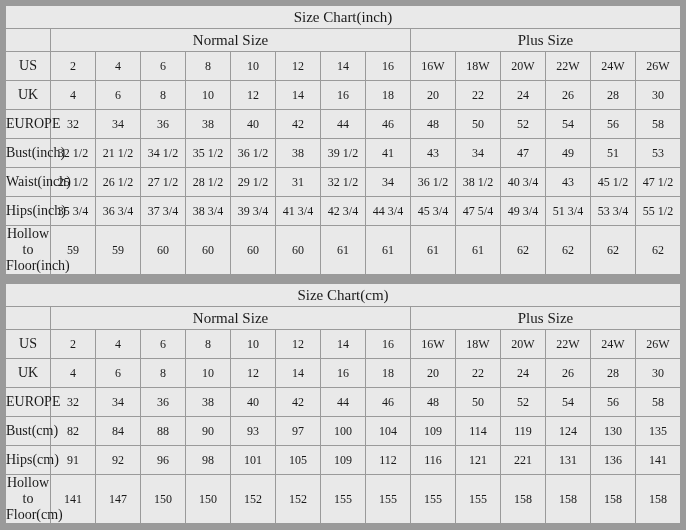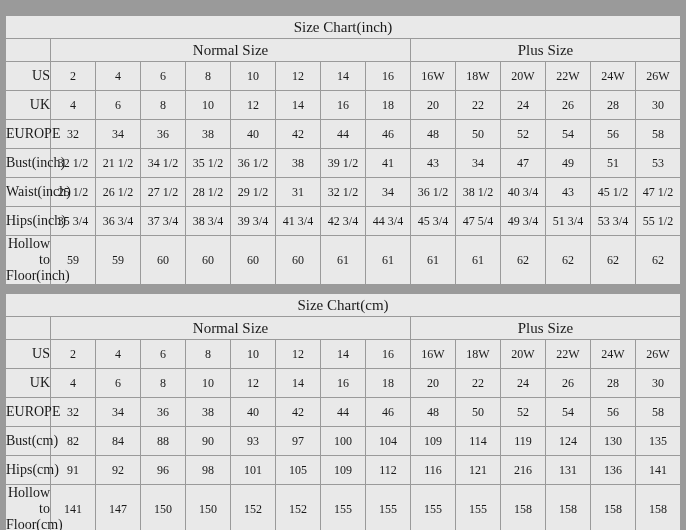--- a/index.html
+++ b/index.html
@@ -11,21 +11,21 @@
     overflow: hidden;
   }
   body {
     font-family: "Liberation Serif", serif;
     color: #1a1a1a;
   }
   .page {
     width: 686px;
     height: 530px;
     box-sizing: border-box;
-    padding: 14px 4px;
+    padding: 4px 4px;
     background: #9a9a9a;
     display: flex;
     flex-direction: column;
     gap: 6px;
   }
   .chart {
     background: #e9e9e9;
     border: 1px solid #9a9a9a;
     box-sizing: border-box;
   }
@@ -56,21 +56,21 @@
     height: 28px;
     background: #e9e9e9;
   }
   .data-cell {
     font-size: 12px;
     height: 28px;
   }
   .tall-row .label-cell, .tall-row .data-cell {
     height: 34px;
   }
-  .first-col { width: 145px; text-align: right; }
+  .first-col { width: 145px; }
   .dcol { width: 49px; }
 </style>
 </head>
 <body>
 
 <div class="page">
   <div class="chart">
     <table>
       <tbody>
           <tr>
@@ -287,21 +287,21 @@
             <td class="data-cell dcol">91</td>
             <td class="data-cell dcol">92</td>
             <td class="data-cell dcol">96</td>
             <td class="data-cell dcol">98</td>
             <td class="data-cell dcol">101</td>
             <td class="data-cell dcol">105</td>
             <td class="data-cell dcol">109</td>
             <td class="data-cell dcol">112</td>
             <td class="data-cell dcol">116</td>
             <td class="data-cell dcol">121</td>
-            <td class="data-cell dcol">216</td>
+            <td class="data-cell dcol">221</td>
             <td class="data-cell dcol">131</td>
             <td class="data-cell dcol">136</td>
             <td class="data-cell dcol">141</td>
           </tr>
           <tr class="tall-row">
             <td class="label-cell first-col">Hollow to Floor(cm)</td>
             <td class="data-cell dcol">141</td>
             <td class="data-cell dcol">147</td>
             <td class="data-cell dcol">150</td>
             <td class="data-cell dcol">150</td>

